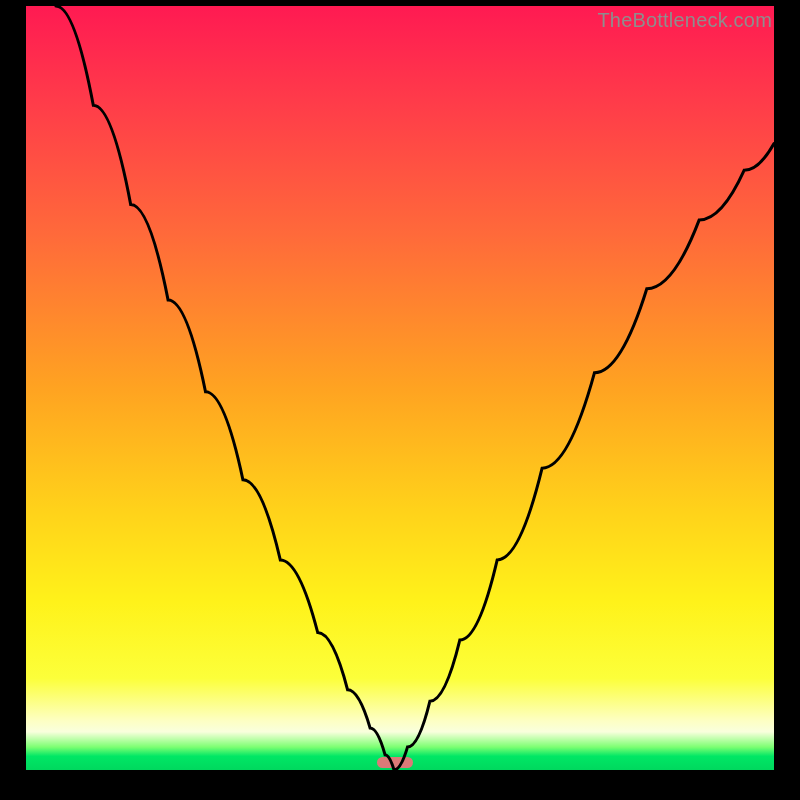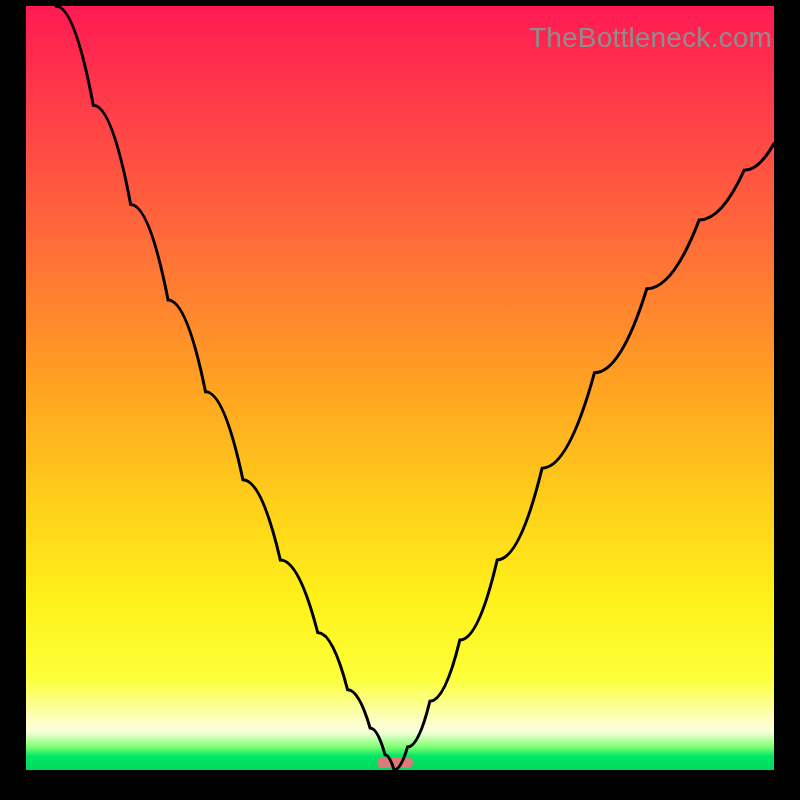--- a/index.html
+++ b/index.html
@@ -50,24 +50,24 @@
     position: absolute;
     background: #db7a78;
     border-radius: 8px;
   }
   .curve {
     position: absolute;
     left: 0; top: 0;
   }
   .watermark {
     position: absolute;
-    top: 22px;
+    top: 9px;
     right: 28px;
     color: #8e8e8e;
-    font-size: 28px;
+    font-size: 20px;
     font-weight: 500;
     letter-spacing: 0.2px;
     user-select: none;
   }
 </style>
 </head>
 <body>
 
 <div class="frame">
 

